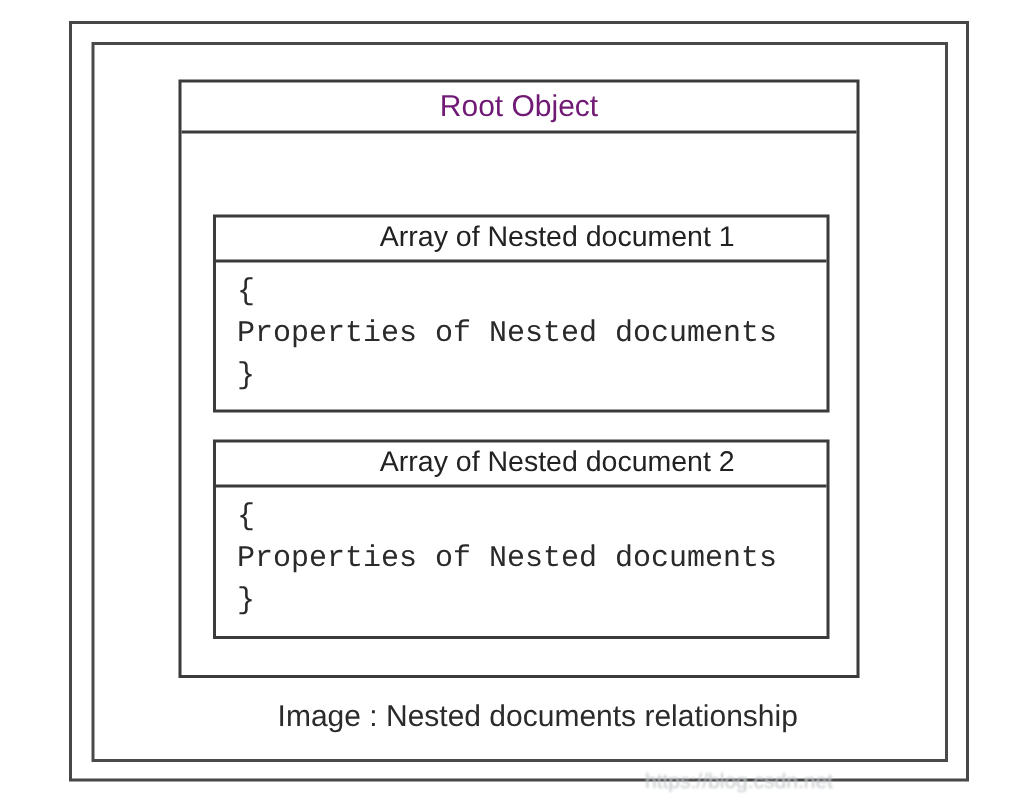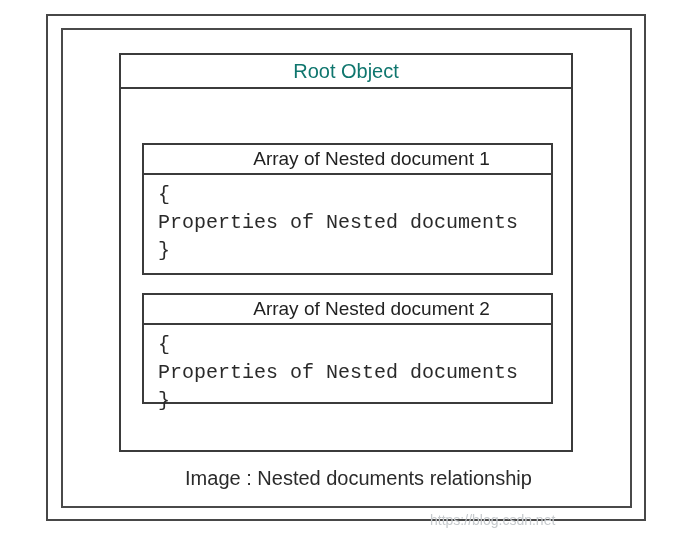--- a/index.html
+++ b/index.html
@@ -35,32 +35,32 @@
     left: 119px; top: 53px;
     width: 454px; height: 399px;
     border-color: #3b3b3b;
   }
   .root-header {
     height: 32px;
     line-height: 32px;
     border-bottom: 2px solid #3b3b3b;
     text-align: center;
     font-size: 20px;
-    color: #0f766e;
+    color: #701a75;
   }
   .array-box {
     position: absolute;
     left: 21px;
     width: 411px;
     border: 2px solid #3b3b3b;
     box-sizing: border-box;
     background: #ffffff;
   }
   .array-box-1 { top: 88px; height: 132px; }
-  .array-box-2 { top: 238px; height: 111px; }
+  .array-box-2 { top: 238px; height: 133px; }
   .array-header {
     height: 28px;
     line-height: 28px;
     border-bottom: 2px solid #3b3b3b;
     text-align: center;
     font-size: 19px;
     color: #222222;
     padding-left: 48px;
   }
   .array-body {

